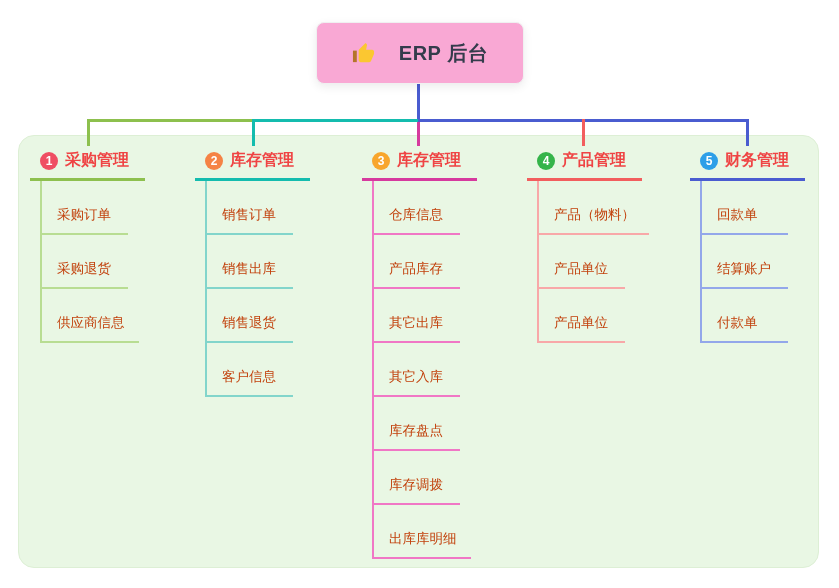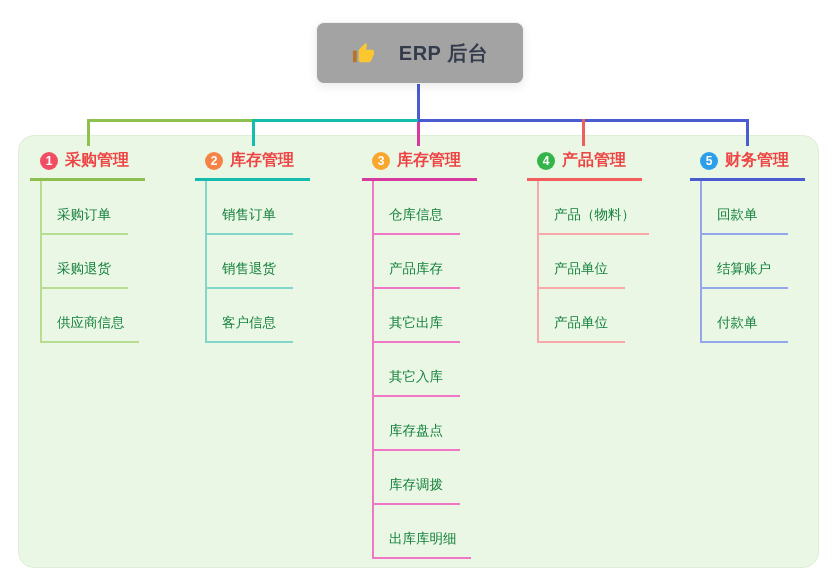--- a/index.html
+++ b/index.html
@@ -11,21 +11,21 @@
   
   .panel {
     position:absolute; left:18px; top:135px; width:801px; height:433px;
     border-radius:16px; background:#e9f7e4; border:1px solid #ddefd5;
     box-sizing:border-box;
   }
 
   
   .root-card {
     position:absolute; left:316px; top:22px; width:206px; height:60px;
-    background:#a3a3a3; border:1px solid #f0f0f1; border-radius:8px;
+    background:#f9a8d4; border:1px solid #f0f0f1; border-radius:8px;
     box-shadow:0 3px 10px rgba(0,0,0,0.08);
     display:flex; align-items:center; justify-content:center; gap:24px;
     z-index:5;
   }
   .root-label { font-size:20px; font-weight:600; color:#343c4c; letter-spacing:0.5px; }
 
   
   .line { position:absolute; z-index:1; }
 
   
@@ -47,21 +47,21 @@
     content:""; position:absolute; left:10px; top:0; bottom:0; width:2px;
     background:var(--cl);
   }
   .child {
     height:54px; margin-left:10px; width:max-content; min-width:88px;
     padding:0 14px 0 17px; box-sizing:border-box;
     border-bottom:2px solid var(--cl);
     display:flex; align-items:flex-end;
   }
   .child span {
-    font-size:13.5px; color:#15803d; padding-bottom:9px; white-space:nowrap;
+    font-size:13.5px; color:#c2410c; padding-bottom:9px; white-space:nowrap;
   }
 </style>
 </head>
 <body>
 
 <div class="stage">
 
   <div class="panel"></div>
 
   <div class="line" style="left: 417px; top: 82px; width: 3px; height: 39px; background: rgb(74, 92, 208);"></div>
@@ -103,20 +103,23 @@
   </div>
 
   <div class="branch" style="left: 195px; --c: #14bcae; --cl: #82d5cb; --cb: #f58345;">
     <div class="branch-header">
       <span class="badge">2</span>
       <span class="branch-label">库存管理</span>
     </div>
     <div class="children">
       <div class="child">
           <span>销售订单</span>
+        </div>
+      <div class="child">
+          <span>销售出库</span>
         </div>
       <div class="child">
           <span>销售退货</span>
         </div>
       <div class="child">
           <span>客户信息</span>
         </div>
     </div>
   </div>
 

